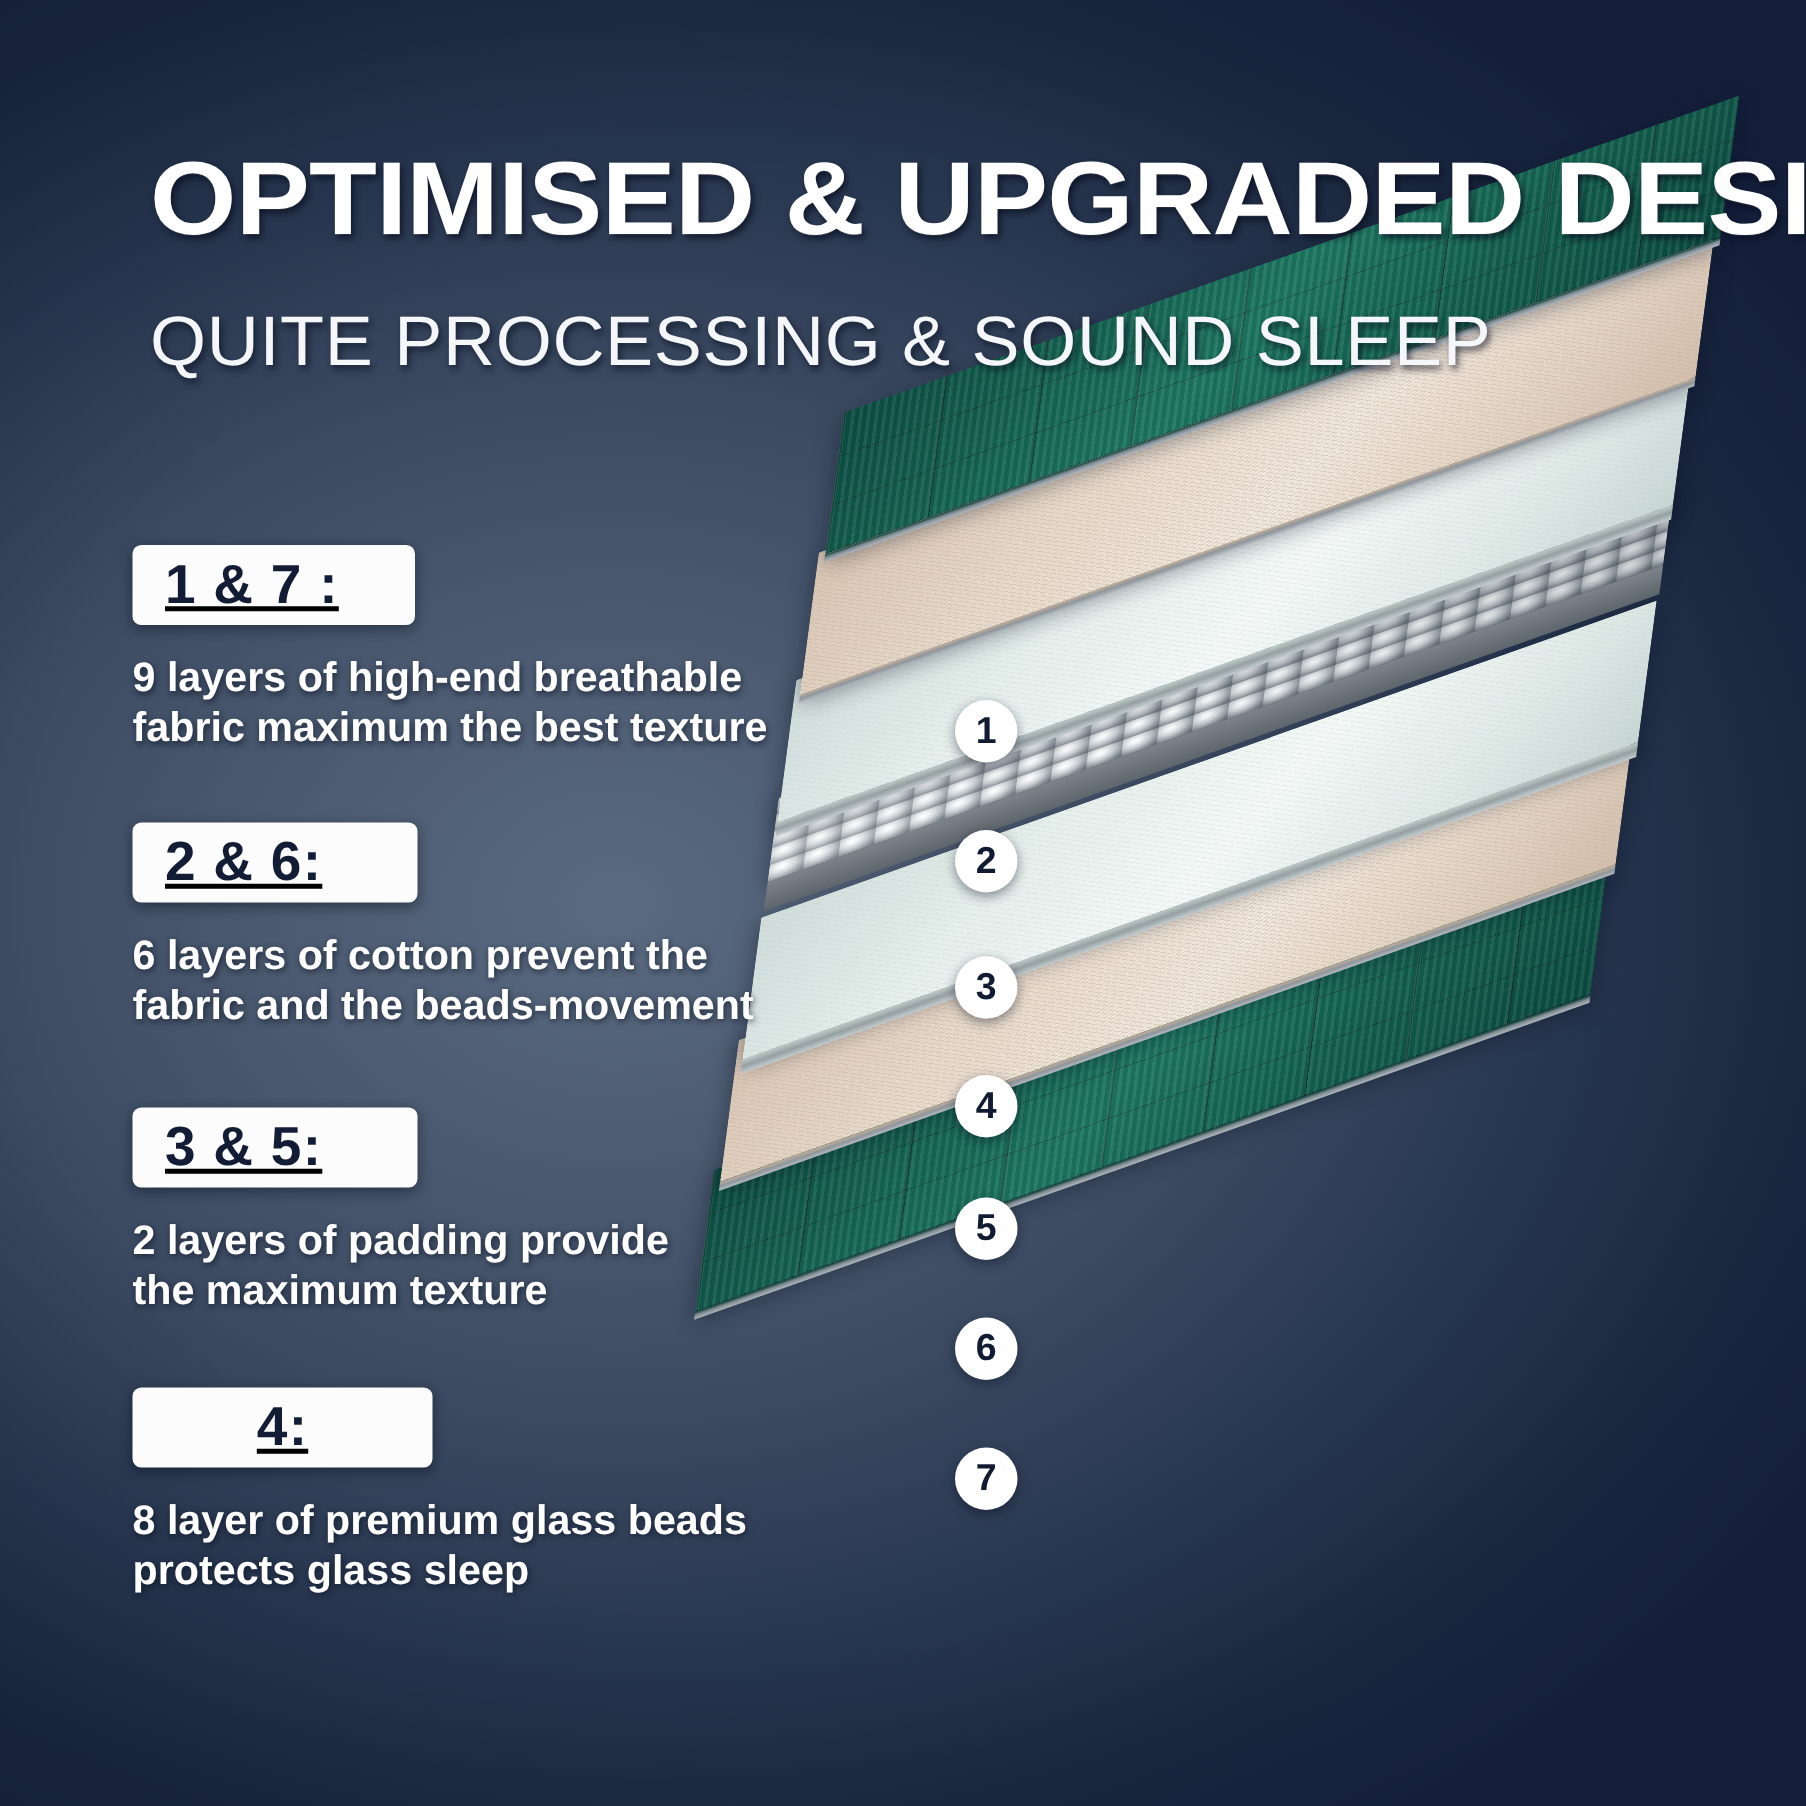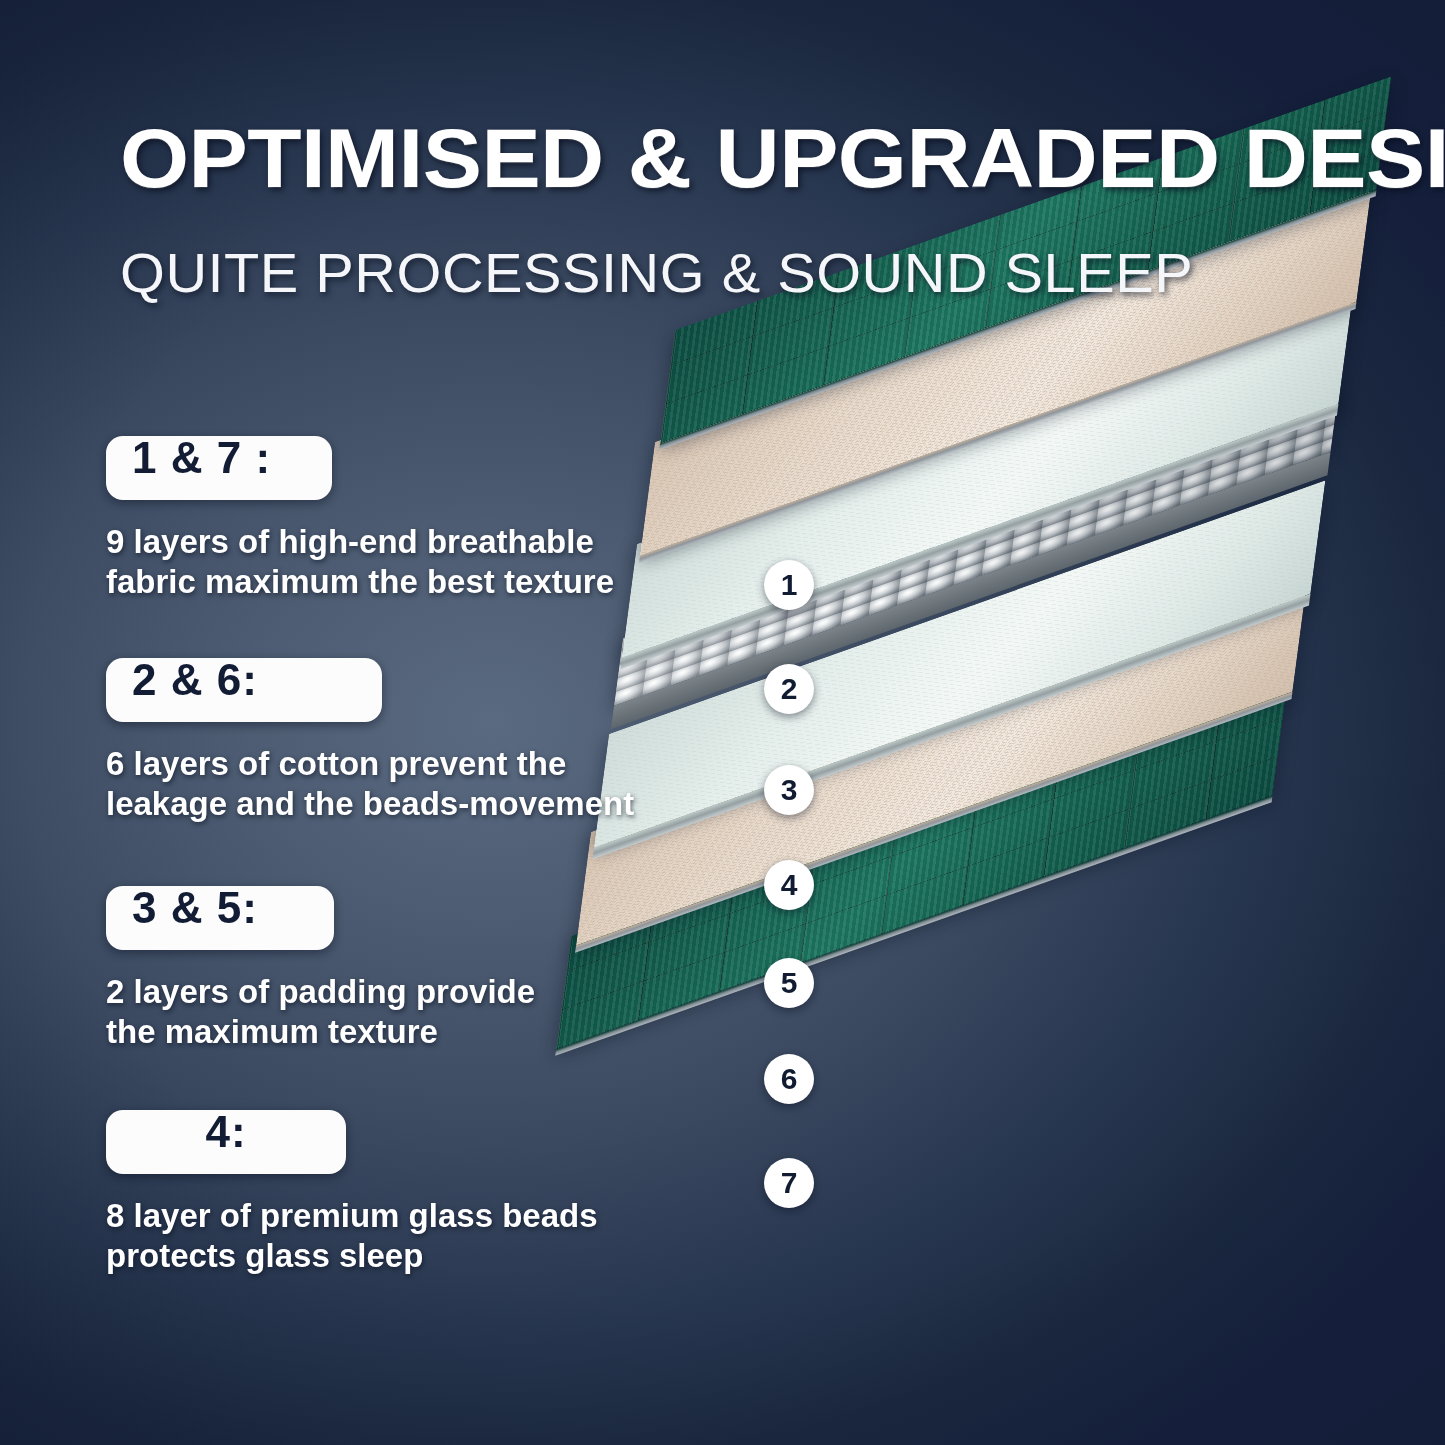--- a/index.html
+++ b/index.html
@@ -57,40 +57,41 @@
   
   .features { position:absolute; left:106px; top:436px; width:560px; z-index:6; }
   .feature { position:absolute; left:0; width:560px; }
   .feature.f0 { top:0px; }
   .feature.f1 { top:222px; }
   .feature.f2 { top:450px; }
   .feature.f3 { top:674px; }
 
   .pill {
     display:inline-flex;
-    align-items:flex-start;
+    align-items:center;
     justify-content:flex-start;
     background:#fcfcfc;
-    border-radius:17px;
+    border-radius:7px;
     height:64px;
     padding:0 26px;
     box-shadow:0 3px 10px rgba(6,12,28,.45);
+    text-decoration:underline;
   }
   .pill.centered { justify-content:center; }
   .pill-label {
     font-family:"Liberation Sans",sans-serif;
     font-weight:bold;
     font-size:44px;
     line-height:1;
     color:#121d35;
     letter-spacing:1px;
     white-space:nowrap;
   }
   .pill.w1 { width:226px; }
-  .pill.w2 { width:276px; }
+  .pill.w2 { width:228px; }
   .pill.w3 { width:228px; }
   .pill.w4 { width:240px; }
 
   .feat-desc {
     margin-top:22px;
     font-family:"Liberation Sans",sans-serif;
     font-weight:bold;
     font-size:33px;
     line-height:1.22;
     color:#ffffff;
@@ -248,21 +249,21 @@
         <span>fabric maximum the best texture</span>
       </div>
     </div>
 
     <div class="feature f1">
       <div class="pill w2">
         <span class="pill-label">2 &amp; 6:</span>
       </div>
       <div class="feat-desc">
         <span>6 layers of cotton prevent the</span>
-        <span>leakage and the beads-movement</span>
+        <span>fabric and the beads-movement</span>
       </div>
     </div>
 
     <div class="feature f2">
       <div class="pill w3">
         <span class="pill-label">3 &amp; 5:</span>
       </div>
       <div class="feat-desc">
         <span>2 layers of padding provide</span>
         <span>the maximum texture</span>

